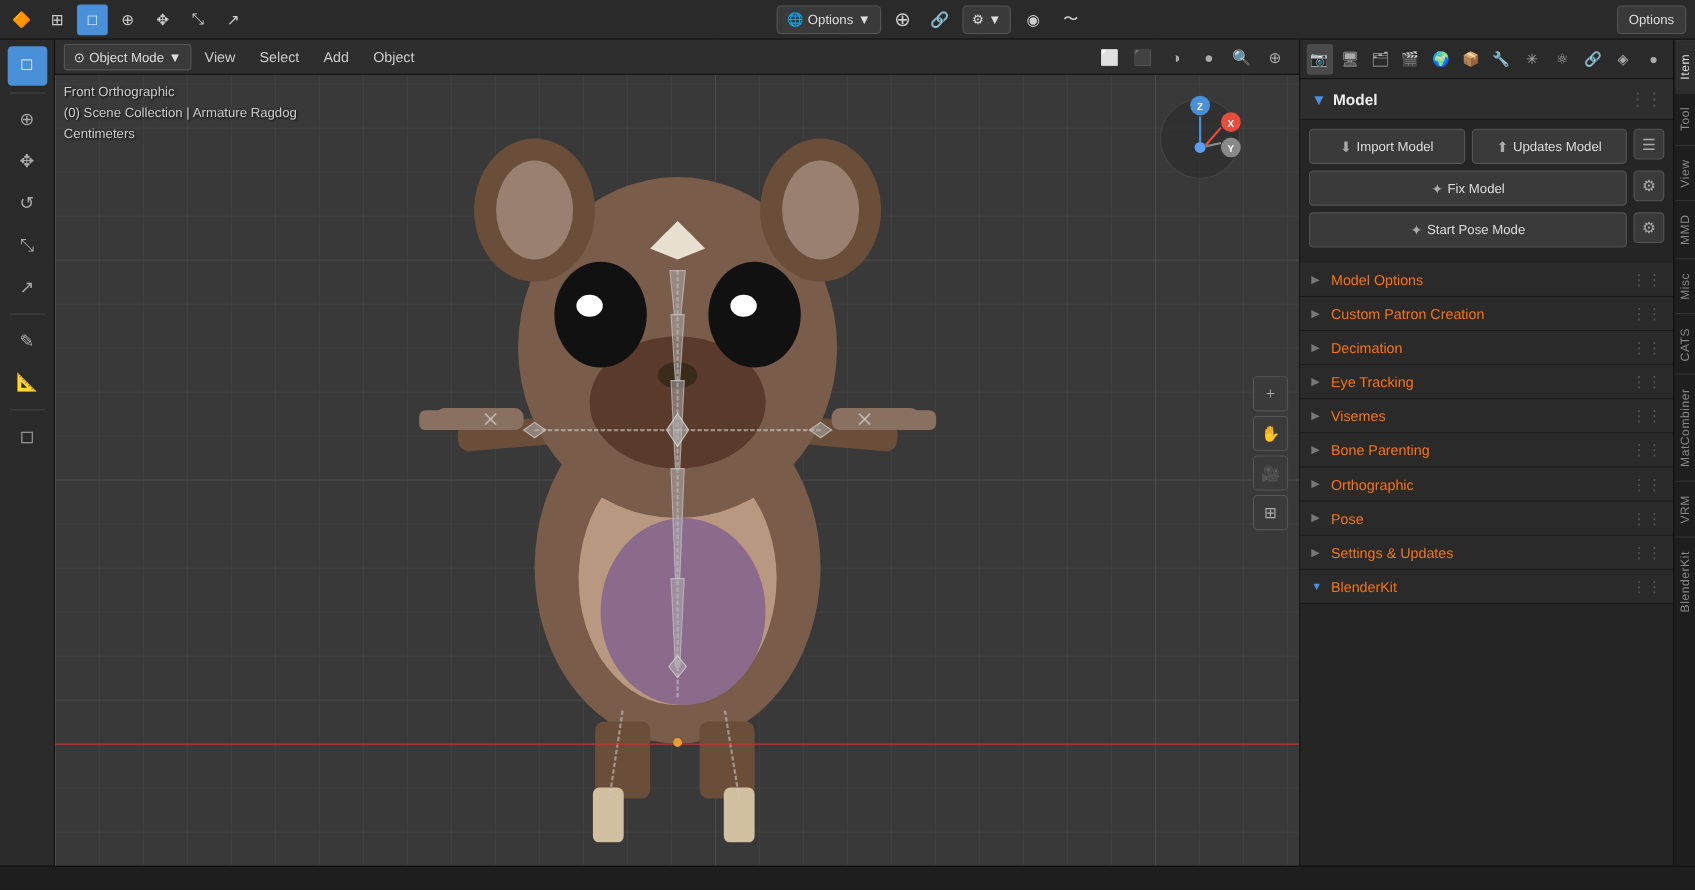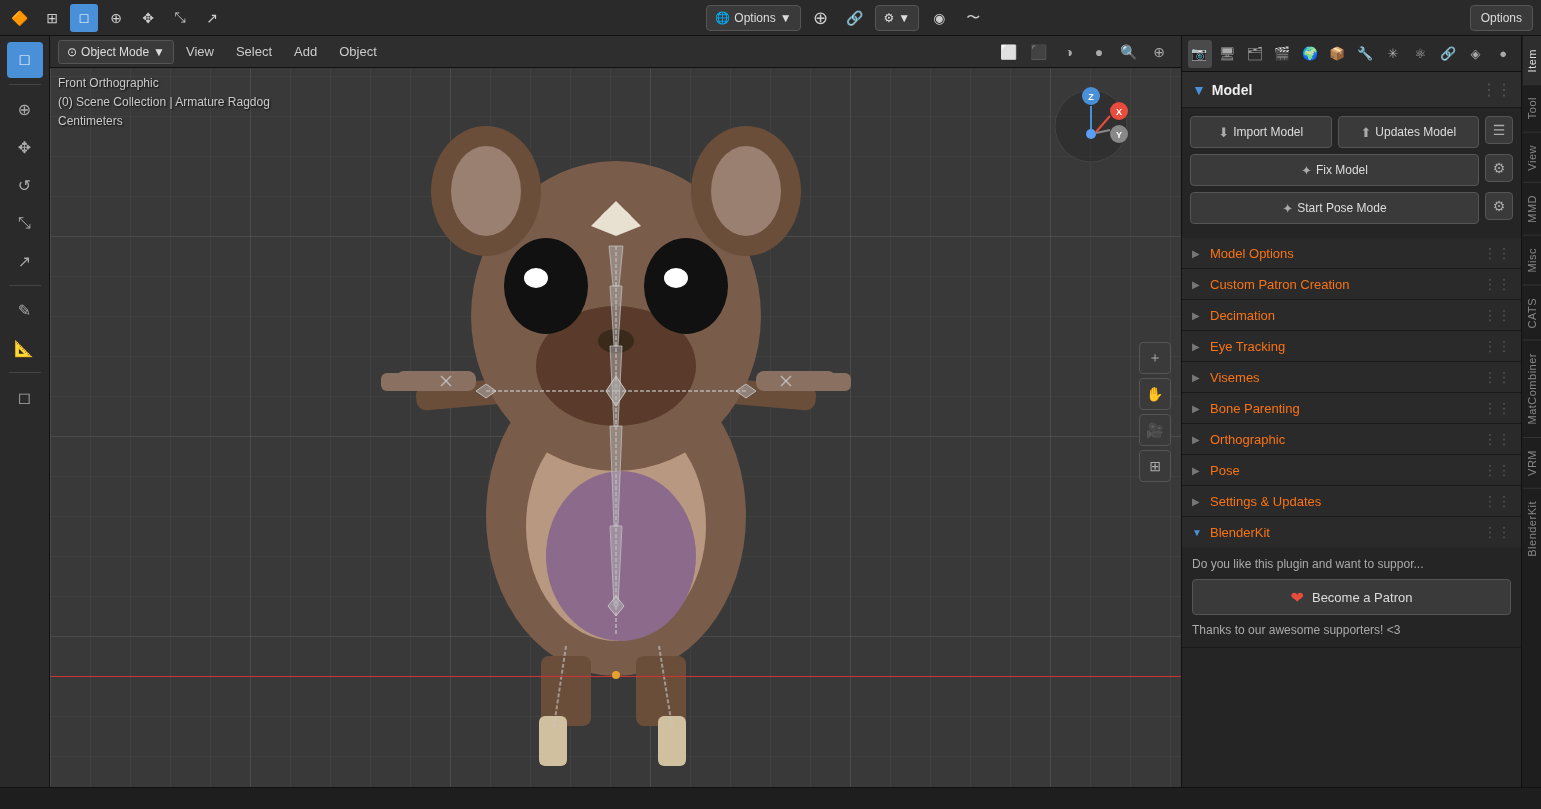--- a/index.html
+++ b/index.html
@@ -719,28 +719,20 @@
           <span class="collapsible-menu-dots">⋮⋮</span>
         </div>
       </div>
 
       <div class="collapsible-section">
         <div class="collapsible-header" style="background: #2a2a2a;">
           <span class="collapsible-arrow" style="color:#4a90d9;">▼</span>
           <span class="collapsible-label">BlenderKit</span>
           <span class="collapsible-menu-dots">⋮⋮</span>
         </div>
-        <div class="supporters-section">
-          <p class="supporters-text">Do you like this plugin and want to suppor...</p>
-          <button class="patron-btn">
-            <span class="heart-icon">❤</span>
-            <span>Become a Patron</span>
-          </button>
-          <p class="supporters-thanks">Thanks to our awesome supporters! &lt;3</p>
-        </div>
       </div>
     </div>
 
     <div class="side-tabs">
       <div class="side-tab active">Item</div>
       <div class="side-tab">Tool</div>
       <div class="side-tab">View</div>
       <div class="side-tab">MMD</div>
       <div class="side-tab">Misc</div>
       <div class="side-tab">CATS</div>

